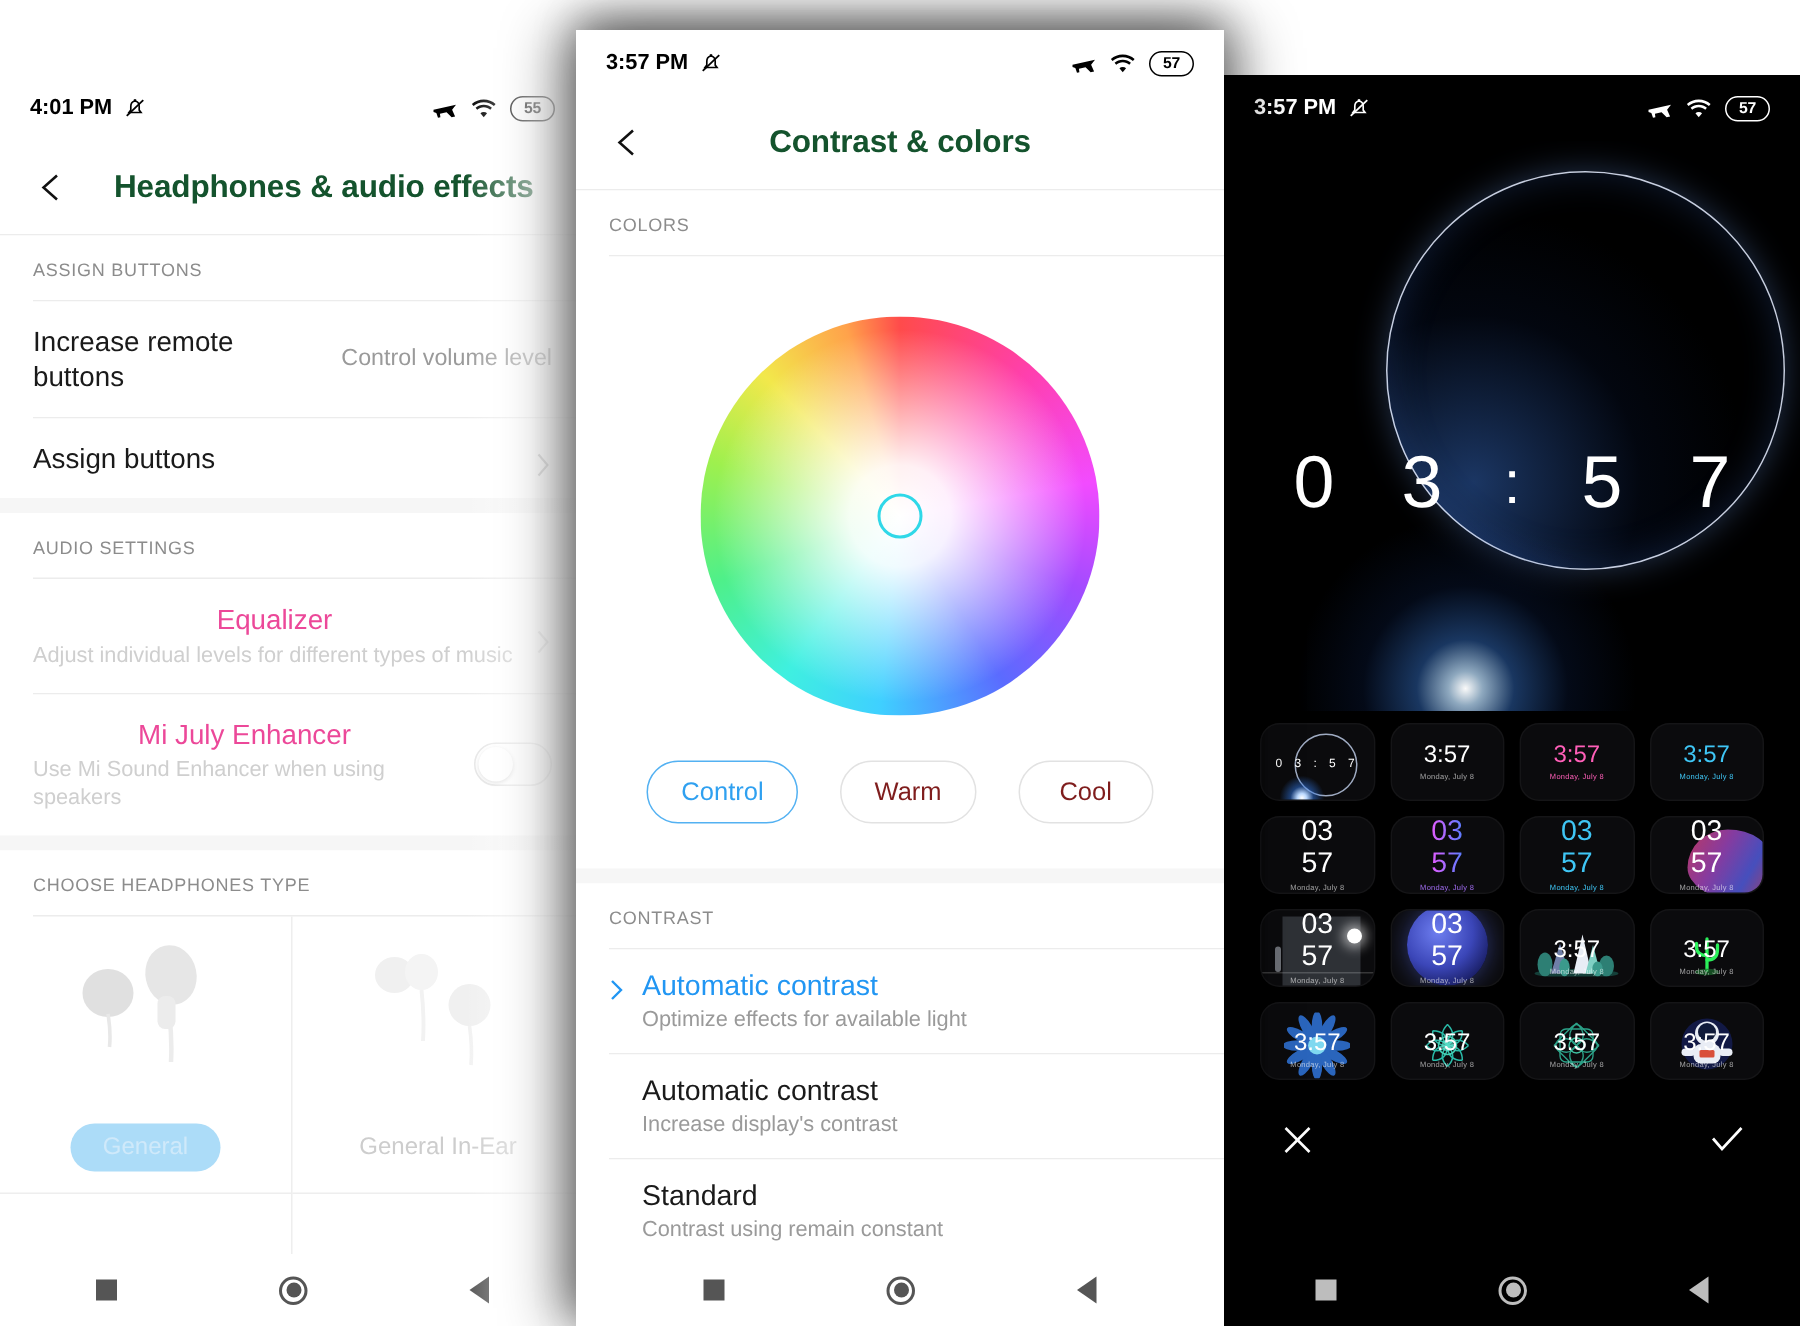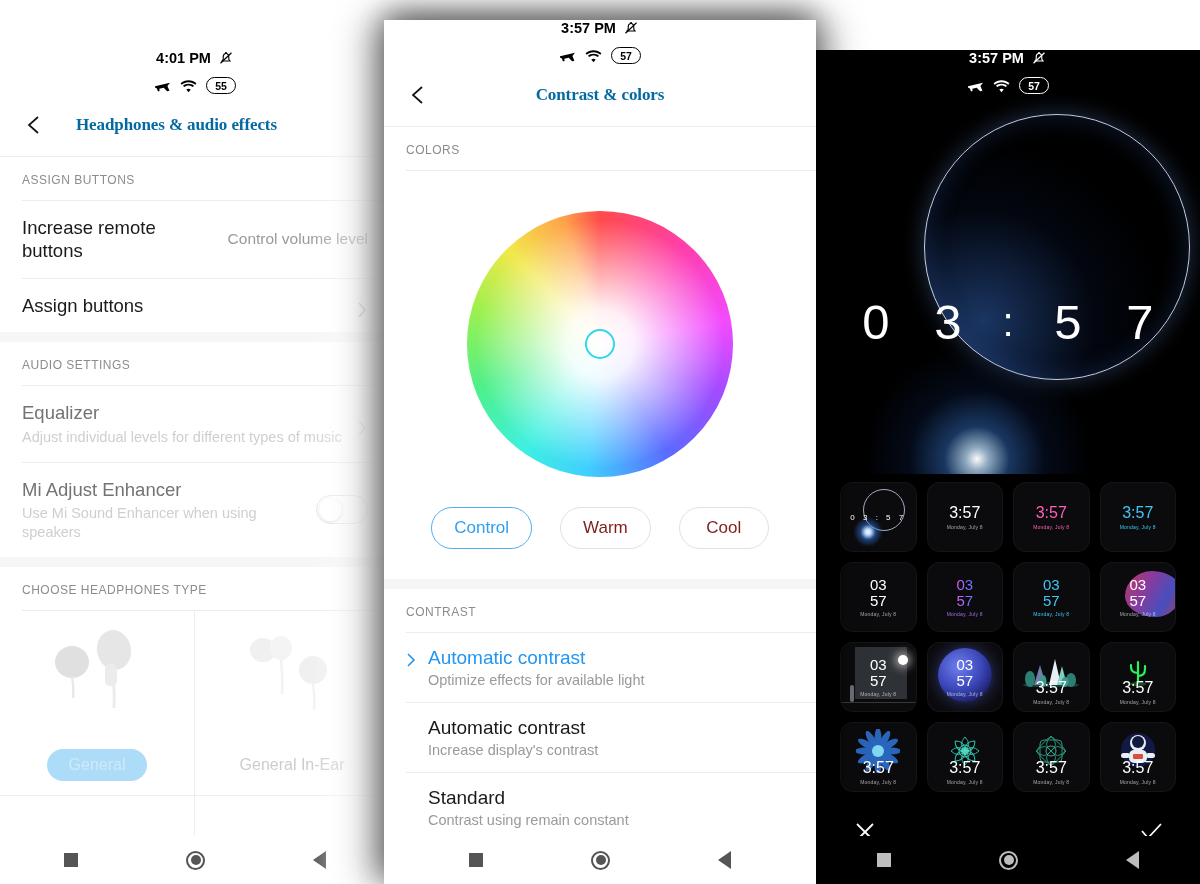--- a/index.html
+++ b/index.html
@@ -37,61 +37,61 @@
   #panel-right {
     left: 816px; top: 50px; width: 384px; height: 834px;
     background: #000000;
     z-index: 6;
   }
 
   
   .statusbar {
     height: 44px; display: flex; align-items: center;
     justify-content: space-between; padding: 0 20px;
-    font-size: 14.5px; font-weight: bold; flex-direction: column;
+    font-size: 14.5px; font-weight: bold;
   }
   .sb-left { display: flex; align-items: center; gap: 7px; }
   .sb-right { display: flex; align-items: center; gap: 9px; }
   .sb-dark { color: #000; }
   .sb-light { color: #fff; }
   .icn { display: inline-block; line-height: 0; }
   .battery {
     display: inline-flex; align-items: center; justify-content: center;
     min-width: 30px; height: 17px; border: 1.6px solid currentColor;
     border-radius: 9px; font-size: 10.5px; font-weight: bold;
     padding: 0 4px; letter-spacing: -0.2px;
   }
 
   
   .appbar { display: flex; align-items: center; height: 62px; padding: 0 22px; background:#fff; }
   .back-chev { width: 26px; height: 26px; flex: 0 0 auto; }
   .appbar-title {
-    flex: 1; text-align: center; font-size: 17px; font-weight: bold; color: #0369a1;
-    margin-right: 26px; letter-spacing: -0.1px; font-family: Liberation Serif, serif;
+    flex: 1; text-align: center; font-size: 21px; font-weight: bold; color: #14532d;
+    margin-right: 26px; letter-spacing: -0.1px;
   }
   #panel-left .appbar-title { text-align: left; margin-left: 28px; margin-right: 0; }
 
   
   .section-head {
     font-size: 12px; color: #8c8c8c; letter-spacing: 0.5px;
     padding: 16px 6px 13px 22px; background: #fff;
   }
   .hairline { height: 1px; background: #ececec; margin-left: 22px; }
   .hairline.full { margin-left: 0; }
   .gap { height: 10px; background: #f6f6f6; }
 
   .row {
     display: flex; align-items: center; justify-content: space-between;
     padding: 15px 22px; background: #fff; gap: 12px;
   }
   .row-main { flex: 1; min-width: 0; }
   .row-title { font-size: 18.5px; color: #1a1a1a; line-height: 1.27; }
   .row-sub { font-size: 14.5px; color: #9a9a9a; margin-top: 3px; line-height: 1.3; }
   .row-value { font-size: 15.5px; color: #9a9a9a; white-space: nowrap; }
-  .row.dim .row-title { color: #737373; }
+  .row.dim .row-title { color: #ec4899; text-align: center; }
   .row.dim .row-sub { color: #cfcfcf; }
 
   .chev-r { width: 12px; height: 12px; flex: 0 0 auto; }
   .toggle {
     width: 52px; height: 29px; border-radius: 15px; background: #fff;
     border: 1.5px solid #e6e6e6; position: relative; flex: 0 0 auto;
   }
   .toggle::after {
     content: ""; position: absolute; left: 2px; top: 2px;
     width: 23px; height: 23px; border-radius: 50%;
@@ -178,27 +178,27 @@
     color: #fff; font-size: 49px; font-weight: 300; letter-spacing: 0;
   }
   .preview-time span { width: 72px; text-align: center; }
   .preview-time span.colon { width: 48px; font-size: 40px; }
 
   #thumb-grid {
     display: grid; grid-template-columns: repeat(4, 1fr);
     gap: 10px; padding: 8px 24px 0 24px; background: #000;
   }
   .thumb {
-    position: relative; height: 70px; border-radius: 13px;
+    position: relative; height: 52px; border-radius: 13px;
     background: #0b0b0d; overflow: hidden;
     display: flex; flex-direction: column; align-items: center; justify-content: center;
     border: 1px solid rgba(255,255,255,0.045);
   }
   .t-time { font-size: 16px; font-weight: 300; color: #fff; line-height: 1.0; z-index: 3; }
-  .t-time.stack { font-size: 15px; line-height: 1.06; text-align: center; }
+  .t-time.stack { font-size: 19px; line-height: 1.06; text-align: center; }
   .t-date { font-size: 5px; color: rgba(255,255,255,0.6); margin-top: 3px; z-index: 3; letter-spacing: 0.2px; }
   .t-time.pink { color: #ff5fb8; } .t-date.pink { color: #ff5fb8; }
   .t-time.cyan { color: #3fc6f5; } .t-date.cyan { color: #3fc6f5; }
   .t-time.grad { background: linear-gradient(90deg,#e45cff,#5b7dff); -webkit-background-clip: text; background-clip: text; color: transparent; }
   .t-date.violet { color: #a06cf0; }
   .t-wide { font-size: 8px; color:#fff; letter-spacing: 3px; z-index:3; }
 
   .tb-art { position: absolute; inset: 0; z-index: 1; }
   .t-eclipse-ring { position:absolute; left: 22px; top: 6px; width: 42px; height: 42px; border-radius:50%; border: 1px solid rgba(210,225,255,0.75); }
   .t-eclipse-dot { position:absolute; left: 12px; top: 34px; width: 30px; height: 30px; border-radius:50%;
@@ -299,21 +299,21 @@
       <span class="chev-r">
         <svg width="12" height="20" viewBox="0 0 12 20">
             <polyline points="3,3 9,10 3,17" fill="none" stroke="#e0e0e0" stroke-width="1.4"></polyline>
           </svg>
       </span>
     </div>
     <div class="hairline"></div>
 
     <div class="row dim">
       <div class="row-main">
-        <div class="row-title">Mi Adjust Enhancer</div>
+        <div class="row-title">Mi July Enhancer</div>
         <div class="row-sub">Use Mi Sound Enhancer when using speakers</div>
       </div>
       <span class="toggle"></span>
     </div>
     <div class="gap"></div>
 
     <div class="section-head">CHOOSE HEADPHONES TYPE</div>
     <div class="hairline"></div>
 
     <div class="hp-grid">

